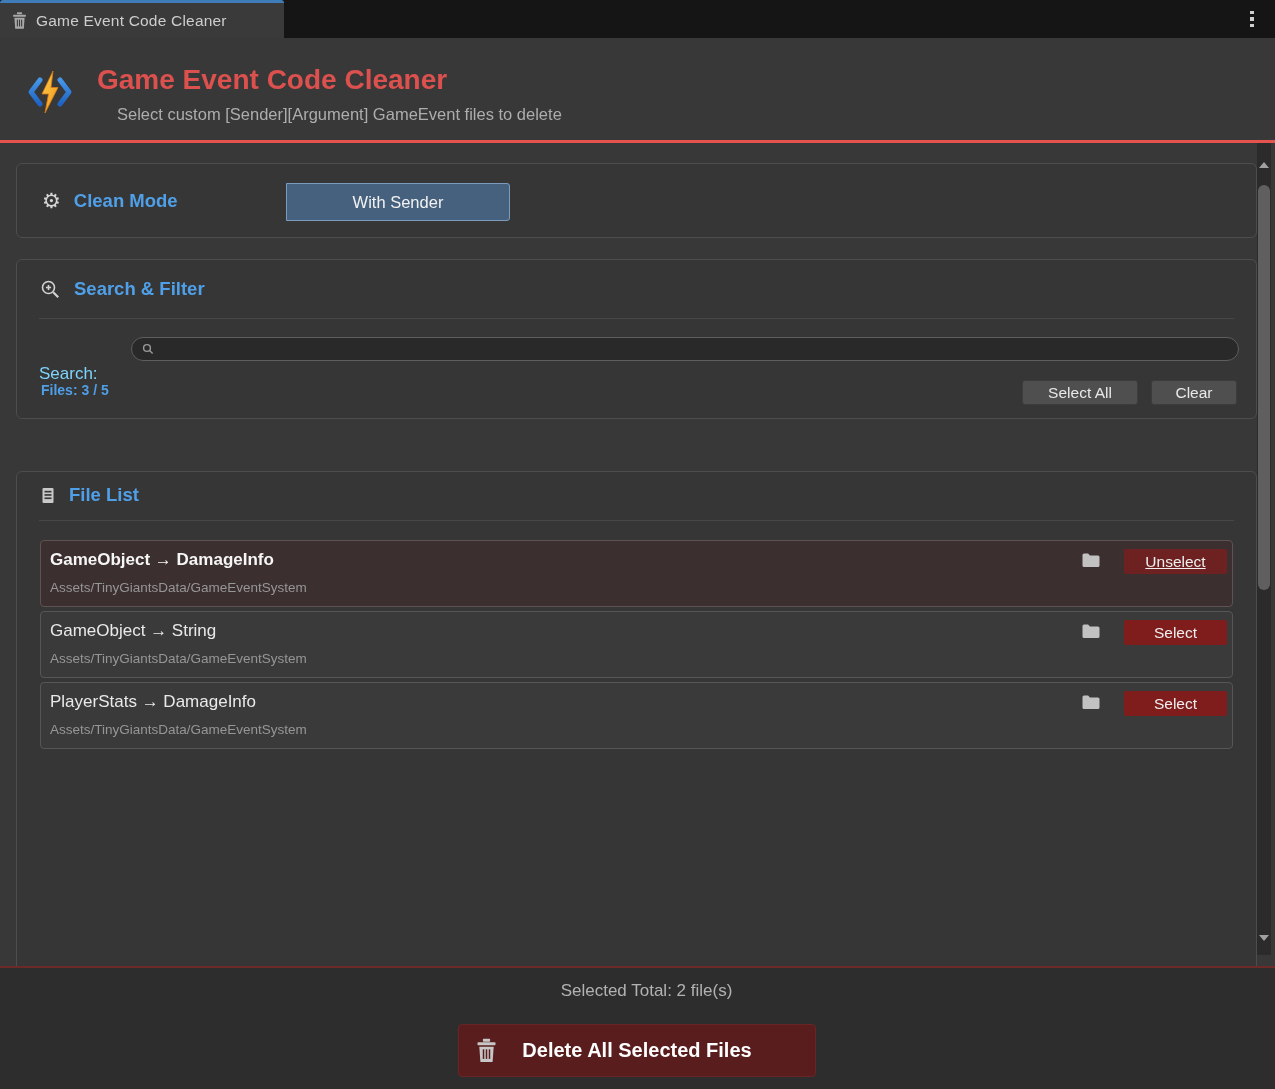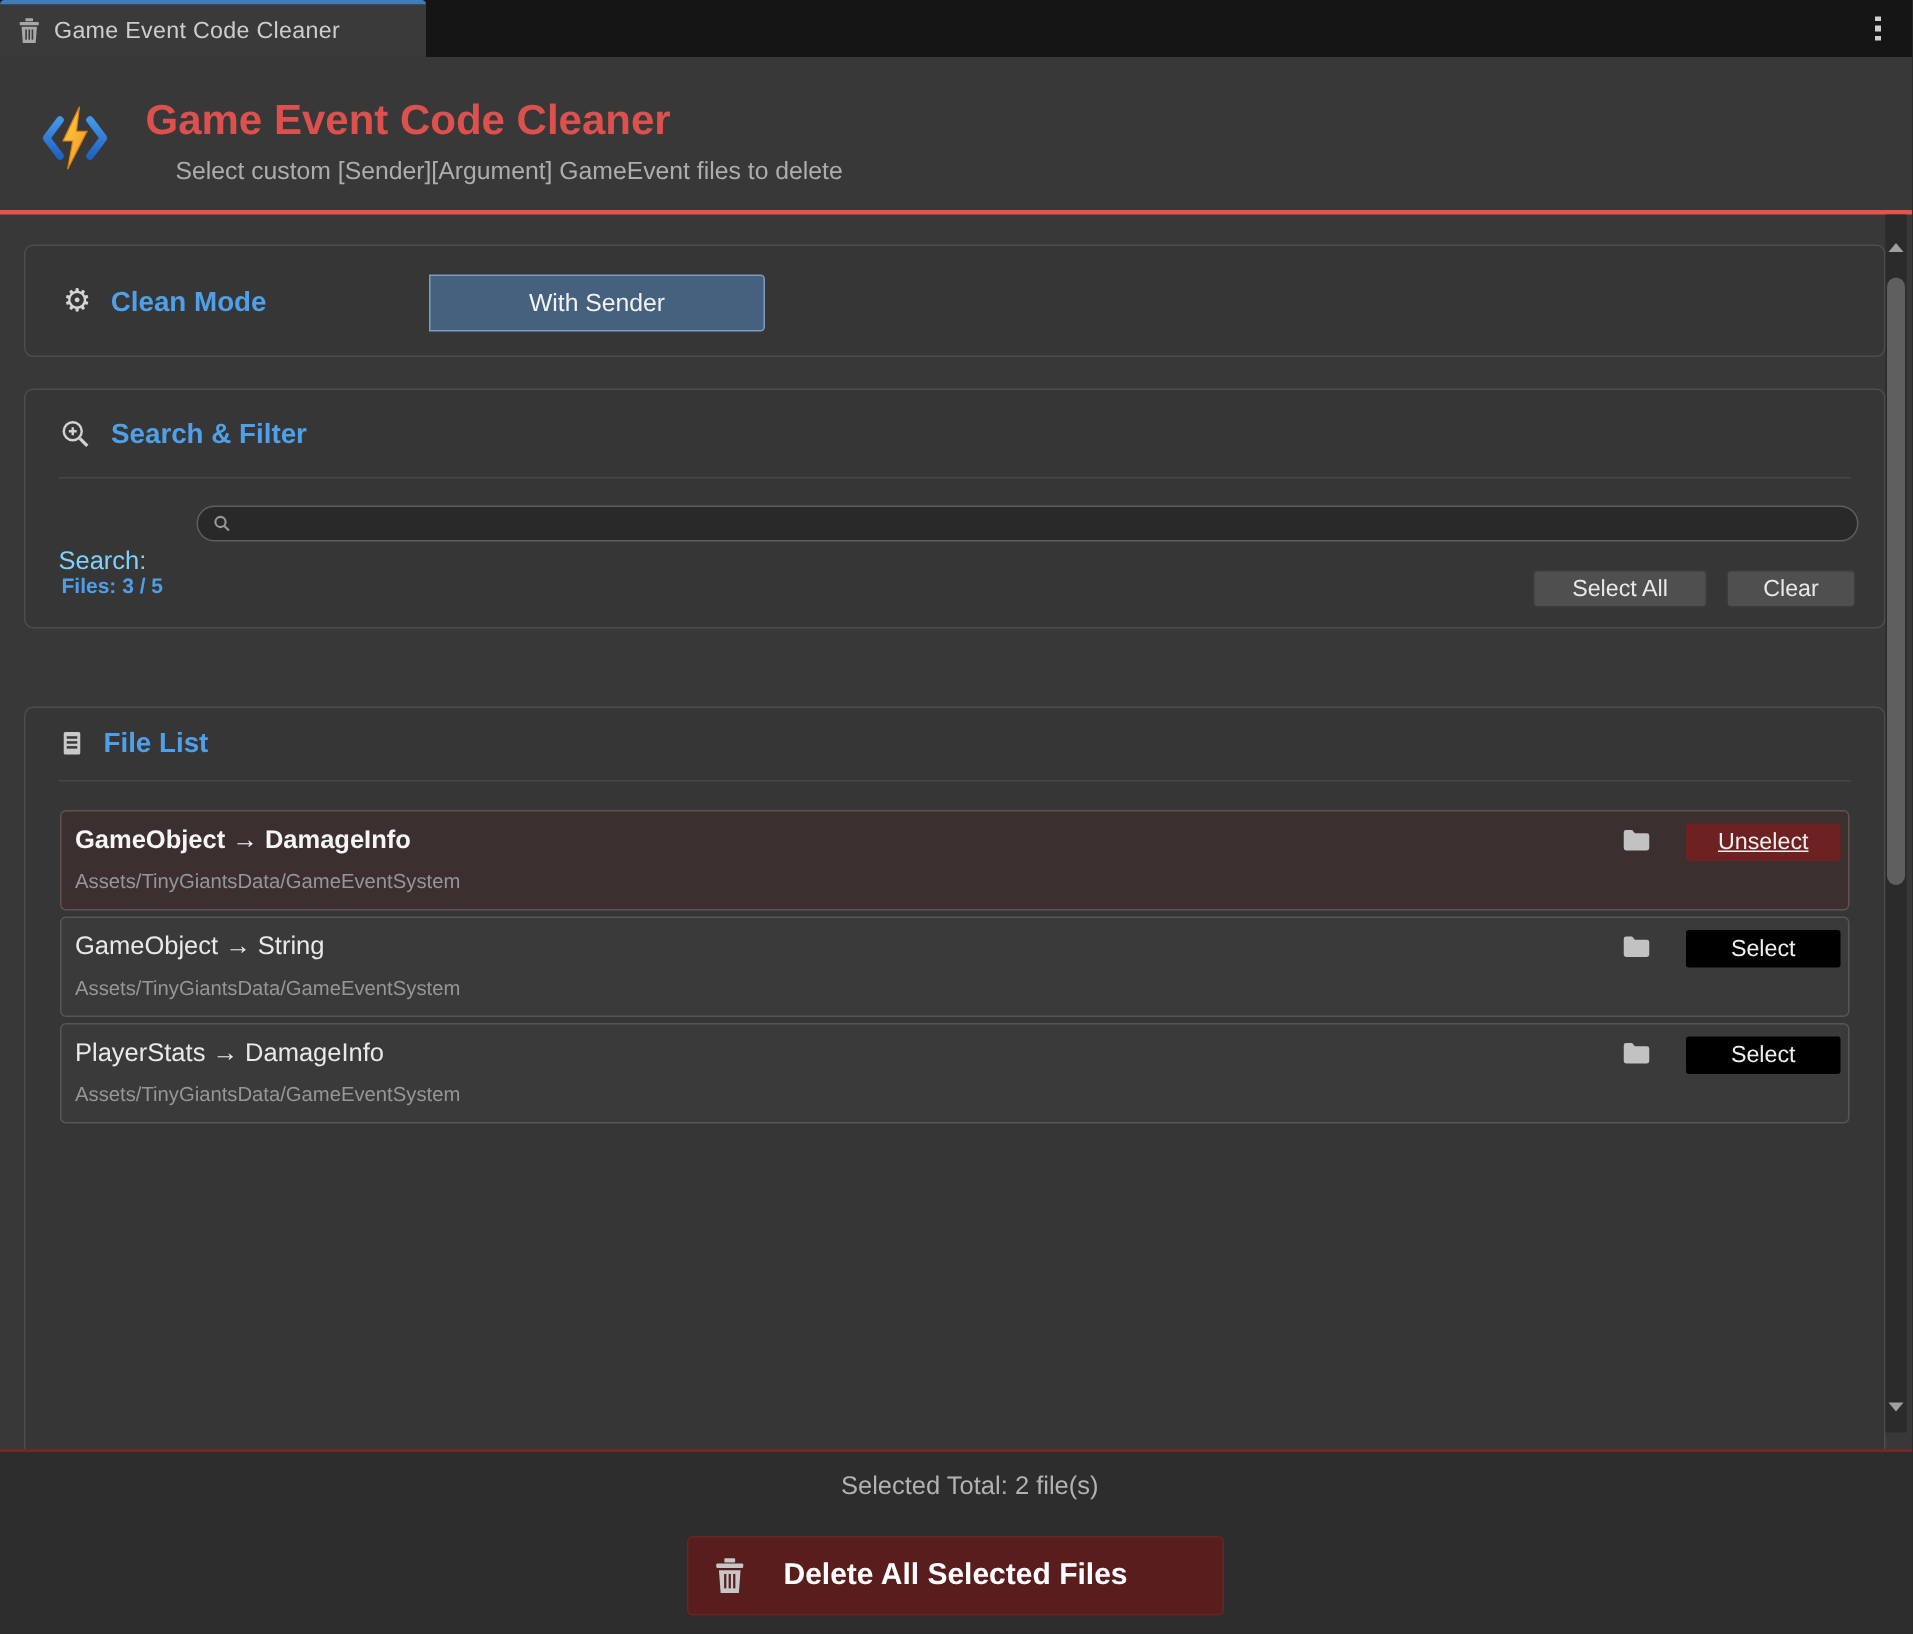--- a/index.html
+++ b/index.html
@@ -88,21 +88,21 @@
   .file-title { position:absolute; left:9px; top:9px; font-size:17px; color:#e9e9e9; white-space:nowrap; }
   .file-row.selected .file-title { font-weight:bold; color:#f6f6f6;text-align:right; }
   .file-path { position:absolute; left:9px; top:39px; font-size:13.5px; color:#969696; white-space:nowrap; }
   .folder-btn { position:absolute; left:1040px; top:11px; width:20px; height:17px; background:none; border:none; padding:0; cursor:pointer; }
   .row-action {
     position:absolute; right:5px; top:8px; width:103px; height:25px;
     border:none; border-radius:2px; cursor:pointer;
     font-size:15.5px; color:#efefef; font-family:inherit;
   }
   .row-action.unselect { background:#6e2121;text-decoration:underline; }
-  .row-action.select   { background:#000000; }
+  .row-action.select   { background:#7f1d1d; }
   
   .scrollbar { position:absolute; right:4px; top:143px; width:14px; height:812px; background:#2b2b2b; }
   .scroll-up {
     position:absolute; top:19px; left:2px; width:0; height:0; cursor:pointer;
     border-left:5px solid transparent; border-right:5px solid transparent;
     border-bottom:6px solid #a0a0a0;
   }
   .scroll-thumb { position:absolute; top:42px; left:1px; width:12px; height:405px; background:#5f5f5f; border-radius:6px; cursor:pointer; }
   .scroll-down {
     position:absolute; bottom:14px; left:2px; width:0; height:0; cursor:pointer;

